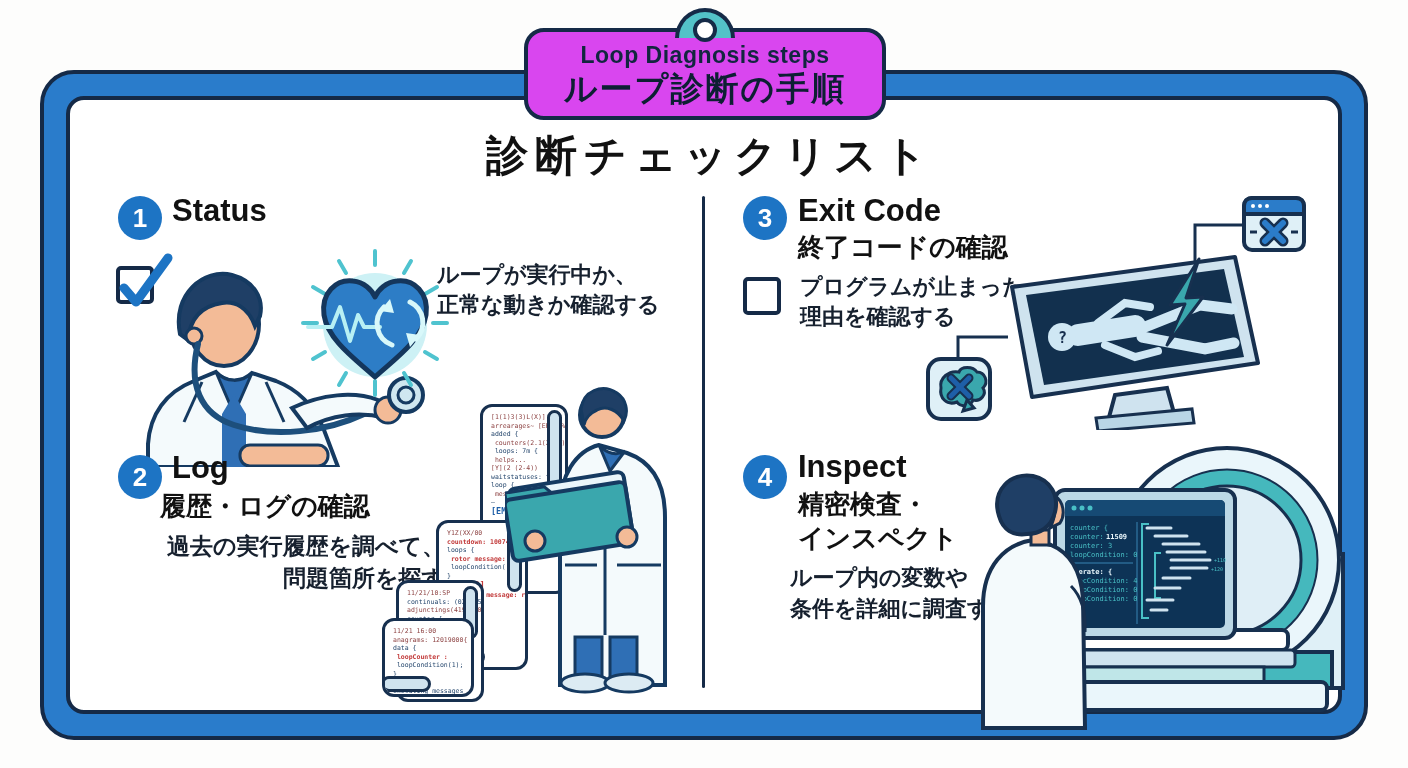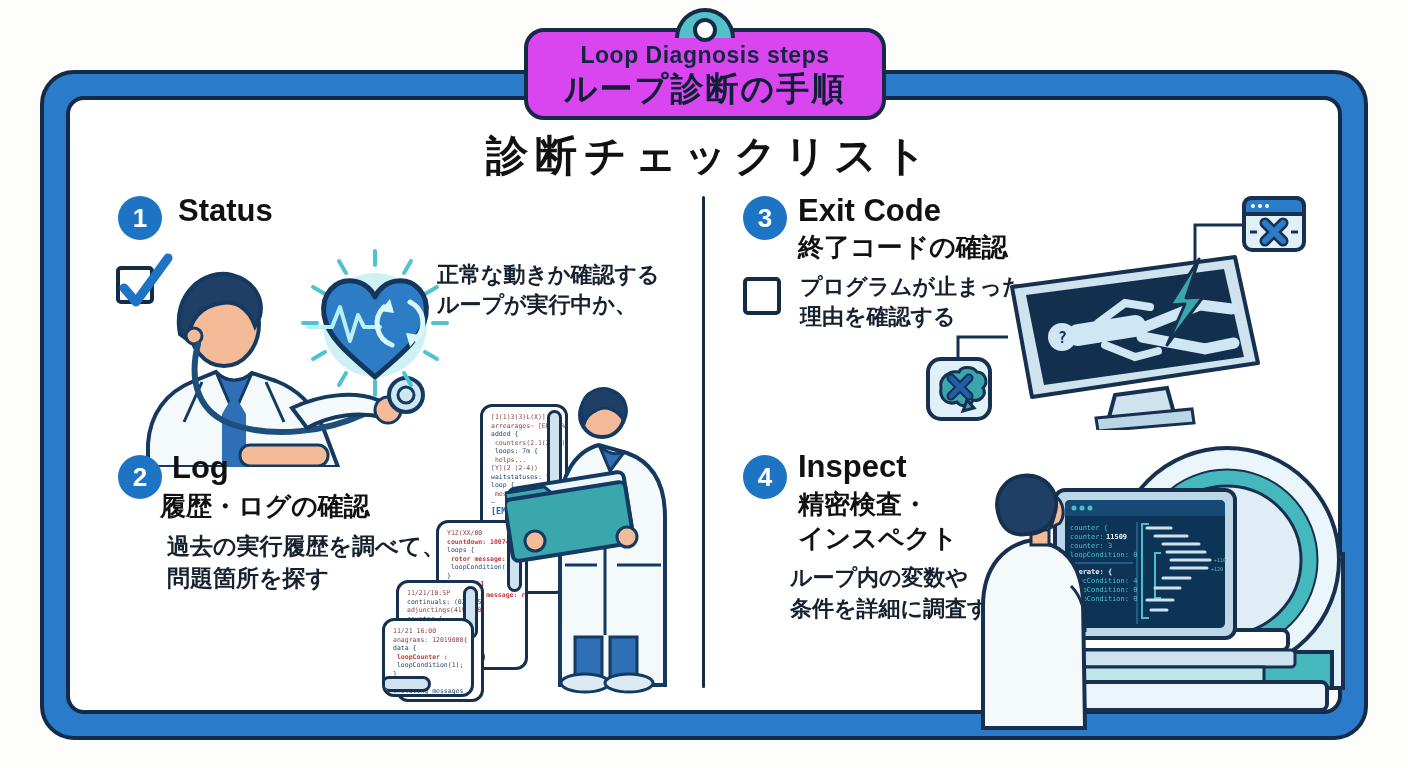--- a/index.html
+++ b/index.html
@@ -53,28 +53,28 @@
     <div id="tag-hole"></div>
     <div id="tag-en">Loop Diagnosis steps</div>
     <div id="tag-ja">ループ診断の手順</div>
   </div>
 
   <div id="main-title" class="abs">診断チェックリスト</div>
 
   <div id="divider" class="abs"></div>
 
   <div class="abs num-badge" style="left:118px;top:196px;">1</div>
-  <div class="abs h-en" style="left:172px;top:194px;margin-left:6px;">Status</div>
+  <div class="abs h-en" style="left:172px;top:194px;">Status</div>
   <div class="abs checkbox" style="left:116px;top:266px;"></div>
   <svg class="abs" style="left:112px;top:244px;overflow:visible;" width="70" height="66">
     <polyline points="12,44 24,58 56,14" fill="none" stroke="#1d74c4" stroke-width="9" stroke-linecap="round" stroke-linejoin="round"></polyline>
   </svg>
   <div class="abs desc" style="left:437px;top:260px;">
+    <div>ループが実行中か、</div>
     <div>正常な動きか確認する</div>
-    <div>ループが実行中か、</div>
   </div>
 
   <svg class="abs" style="left:142px;top:262px;" width="300" height="205" viewBox="0 0 300 205">
     <path d="M6 205 L6 182 C8 152 24 130 52 119 L74 110 C84 121 100 121 110 111 L134 119 C160 129 174 148 182 168 L196 205 Z" fill="#f4fafc" stroke="#153a61" stroke-width="4"></path>
     <path d="M74 110 L92 152 L110 111 C100 121 84 121 74 110 Z" fill="#2f6fb5" stroke="#153a61" stroke-width="3"></path>
     <path d="M80 152 L92 132 L104 152 L104 205 L80 205 Z" fill="#2f6fb5"></path>
     <path d="M60 120 L42 160" stroke="#153a61" stroke-width="3" fill="none"></path>
     <path d="M124 120 L142 160" stroke="#153a61" stroke-width="3" fill="none"></path>
     <ellipse cx="82" cy="62" rx="35" ry="42" fill="#f3bb97" stroke="#153a61" stroke-width="4"></ellipse>
     <path d="M38 72 C30 32 62 6 90 13 C112 19 122 36 118 54 L113 64 C106 45 93 39 80 41 C60 44 48 56 46 78 Z" fill="#1f3f66" stroke="#153a61" stroke-width="4"></path>
@@ -107,21 +107,21 @@
     <polyline points="8,82 32,82 40,62 50,96 58,70 64,82 80,82" fill="none" stroke="#b8f0f4" stroke-width="4" stroke-linecap="round" stroke-linejoin="round"></polyline>
     <path d="M110 57 A23 23 0 0 1 116 94" fill="none" stroke="#d8f8fa" stroke-width="5" stroke-linecap="round"></path>
     <polygon points="120,90 110,102 106,88" fill="#d8f8fa"></polygon>
     <path d="M92 100 A23 23 0 0 1 84 62" fill="none" stroke="#d8f8fa" stroke-width="5" stroke-linecap="round"></path>
     <polygon points="80,66 90,54 94,68" fill="#d8f8fa"></polygon>
   </svg>
 
   <div class="abs num-badge" style="left:118px;top:455px;">2</div>
   <div class="abs h-en" style="left:172px;top:451px;">Log</div>
   <div class="abs h-ja" style="left:160px;top:489px;">履歴・ログの確認</div>
-  <div class="abs desc" style="left:167px;top:530px;font-size:23px;line-height:32px;">
+  <div class="abs desc" style="left:167px;top:530px;font-size:23px;line-height:32px;text-align:right;">
     <div>過去の実行履歴を調べて、</div>
     <div>問題箇所を探す</div>
   </div>
 
   <div class="abs" style="left:338px;top:392px;width:235px;height:305px;">
     <div class="scroll" style="left:142px;top:12px;width:88px;height:190px;">
       <div class="curl"></div>
       <div class="logline lg-m">[1(1)3(3)L(X)]</div>
       <div class="logline lg-m">arrearages~ [ERROR%S</div>
       <div class="logline lg-n">added {</div>

